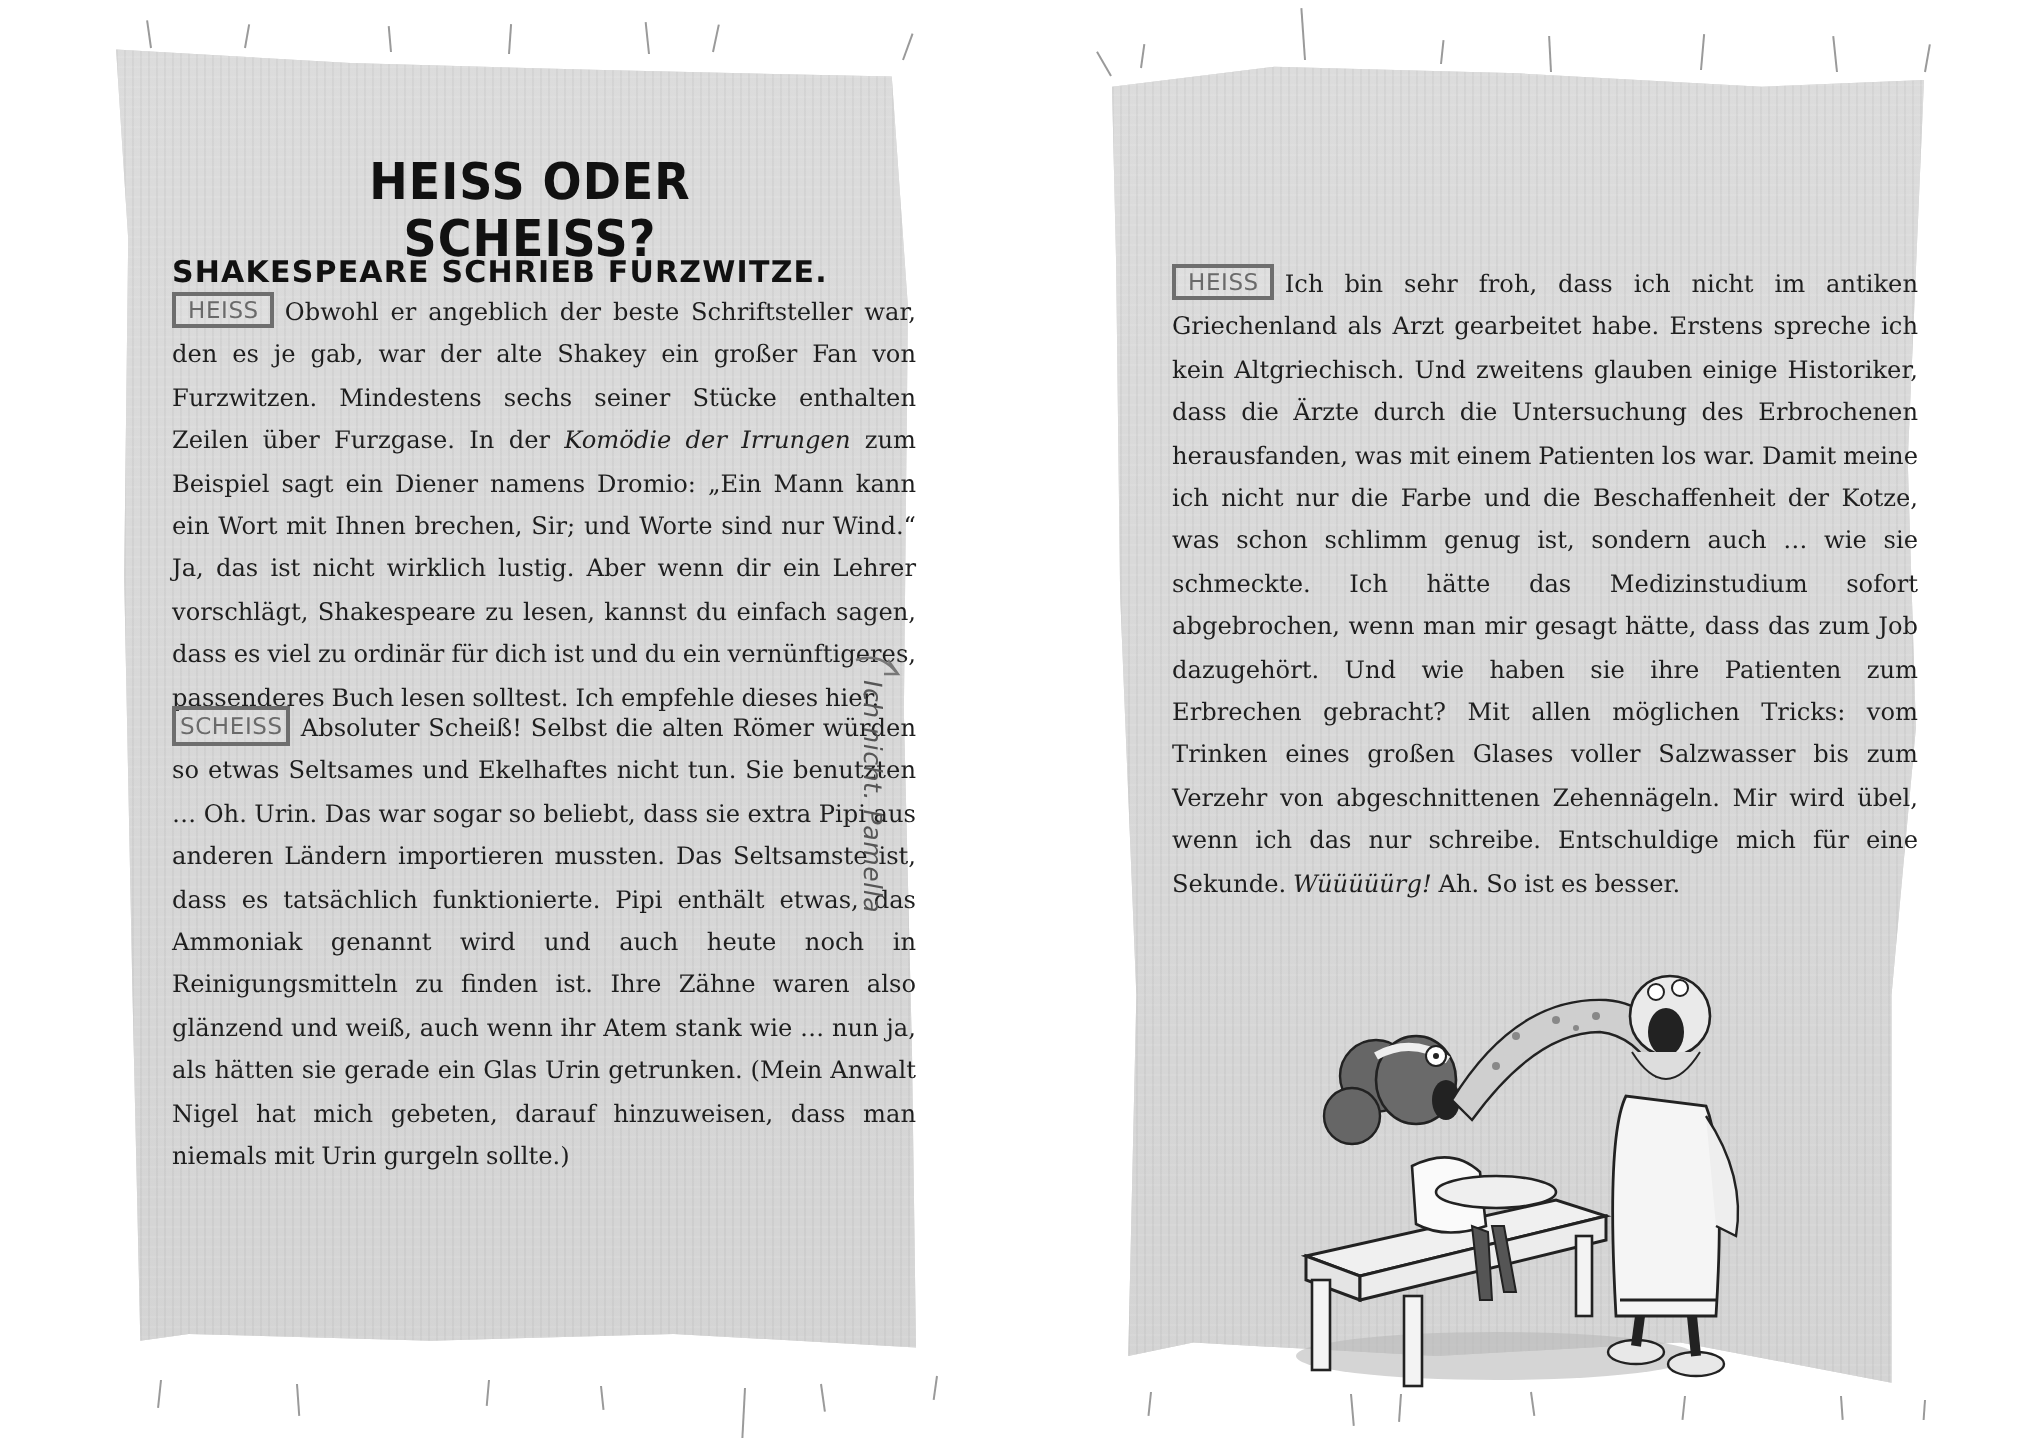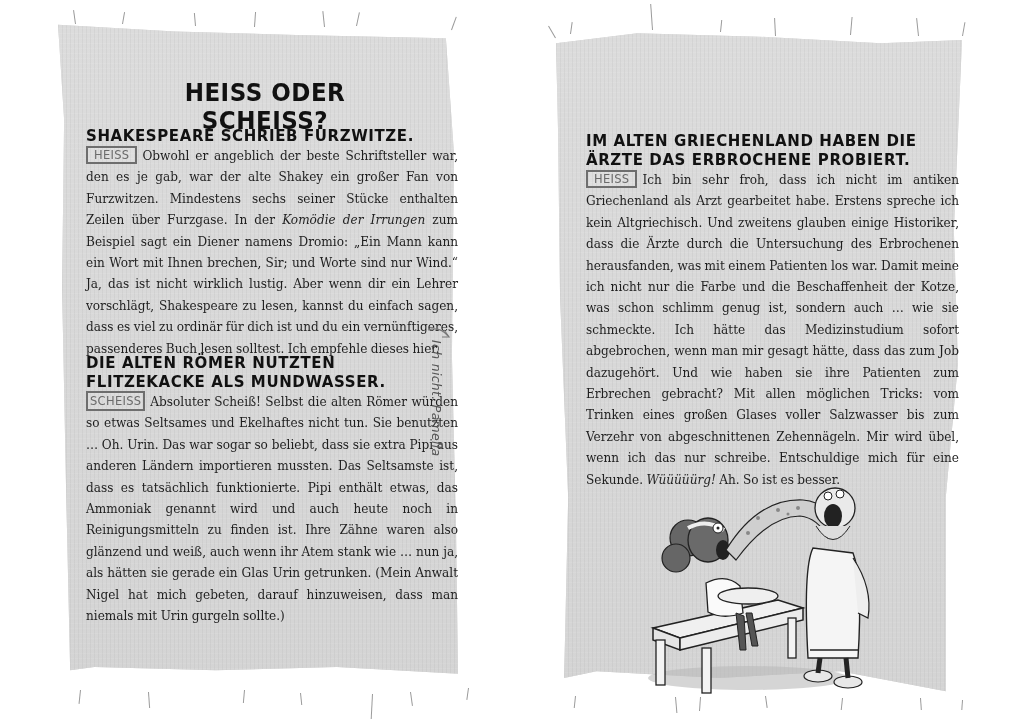--- a/index.html
+++ b/index.html
@@ -79,21 +79,20 @@
 <div class="main-title">HEISS ODER SCHEISS?</div>
 
 <div class="content" style="left:86px;top:127px;width:372px;">
   <h2 class="heading">SHAKESPEARE SCHRIEB FURZWITZE.</h2>
   <p class="body-text">
     <span class="badge">HEISS</span><span>Obwohl er angeblich der beste Schriftsteller war, den es je gab, war der alte Shakey ein großer Fan von Furzwitzen. Mindestens sechs seiner Stücke enthalten Zeilen über Furzgase. In der </span><em>Komödie der Irrungen</em><span> zum Beispiel sagt ein Diener namens Dromio: „Ein Mann kann ein Wort mit Ihnen brechen, Sir; und Worte sind nur Wind.“ Ja, das ist nicht wirklich lustig. Aber wenn dir ein Lehrer vorschlägt, Shakespeare zu lesen, kannst du einfach sagen, dass es viel zu ordinär für dich ist und du ein vernünftigeres, passenderes Buch lesen solltest. Ich empfehle dieses hier.</span>
   </p>
 </div>
 
 <div class="content" style="left:86px;top:354px;width:372px;">
-  <h2 class="heading" style="width:320px;">DIE ALTEN RÖMER NUTZTEN FLITZEKACKE ALS MUNDWASSER.</h2>
   <p class="body-text">
     <span class="badge scheiss">SCHEISS</span><span>Absoluter Scheiß! Selbst die alten Römer würden so etwas Seltsames und Ekelhaftes nicht tun. Sie benutzten … Oh. Urin. Das war sogar so beliebt, dass sie extra Pipi aus anderen Ländern importieren mussten. Das Seltsamste ist, dass es tatsächlich funktionierte. Pipi enthält etwas, das Ammoniak genannt wird und auch heute noch in Reinigungsmitteln zu finden ist. Ihre Zähne waren also glänzend und weiß, auch wenn ihr Atem stank wie … nun ja, als hätten sie gerade ein Glas Urin getrunken. (Mein Anwalt Nigel hat mich gebeten, darauf hinzuweisen, dass man niemals mit Urin gurgeln sollte.)</span>
   </p>
 </div>
 
 <svg style="position:absolute;left:426px;top:318px;" width="30" height="30">
   <path d="M2 12 Q14 8 22 18" stroke="#777" stroke-width="1.2" fill="none"></path>
   <path d="M18 12 L23 19 L16 19" stroke="#777" stroke-width="1.2" fill="none"></path>
 </svg>
 <div class="margin-note">Ich nicht. Pamella</div>
@@ -111,21 +110,20 @@
   <div class="fringe bottom" style="left:575px;top:696px;height:12px;transform:rotate(6deg)"></div>
   <div class="fringe bottom" style="left:675px;top:697px;height:16px;transform:rotate(-5deg)"></div>
   <div class="fringe bottom" style="left:700px;top:697px;height:14px;transform:rotate(4deg)"></div>
   <div class="fringe bottom" style="left:765px;top:696px;height:12px;transform:rotate(-8deg)"></div>
   <div class="fringe bottom" style="left:842px;top:698px;height:12px;transform:rotate(6deg)"></div>
   <div class="fringe bottom" style="left:920px;top:698px;height:12px;transform:rotate(-4deg)"></div>
   <div class="fringe bottom" style="left:962px;top:700px;height:10px;transform:rotate(4deg)"></div>
 </div>
 
 <div class="content" style="left:586px;top:132px;width:373px;">
-  <h2 class="heading" style="width:350px;">IM ALTEN GRIECHENLAND HABEN DIE ÄRZTE DAS ERBROCHENE PROBIERT.</h2>
   <p class="body-text">
     <span class="badge">HEISS</span><span>Ich bin sehr froh, dass ich nicht im antiken Griechenland als Arzt gearbeitet habe. Erstens spreche ich kein Altgriechisch. Und zweitens glauben einige Historiker, dass die Ärzte durch die Untersuchung des Erbrochenen herausfanden, was mit einem Patienten los war. Damit meine ich nicht nur die Farbe und die Beschaffenheit der Kotze, was schon schlimm genug ist, sondern auch … wie sie schmeckte. Ich hätte das Medizinstudium sofort abgebrochen, wenn man mir gesagt hätte, dass das zum Job dazugehört. Und wie haben sie ihre Patienten zum Erbrechen gebracht? Mit allen möglichen Tricks: vom Trinken eines großen Glases voller Salzwasser bis zum Verzehr von abgeschnittenen Zehennägeln. Mir wird übel, wenn ich das nur schreibe. Entschuldige mich für eine Sekunde. </span><em>Wüüüüürg!</em><span> Ah. So ist es besser.</span>
   </p>
 </div>
 
 <svg class="illustration" viewBox="0 0 250 220" aria-label="Cartoon: a girl seated on a Greek bench with a bowl vomits a stream into the mouth of an old Greek doctor in a toga">
 
   <ellipse cx="120" cy="200" rx="100" ry="12" fill="#b9b9b9" opacity="0.6"></ellipse>
 
   <polygon points="25,150 150,122 175,130 52,160" fill="#f0f0f0" stroke="#222" stroke-width="1.5"></polygon>

